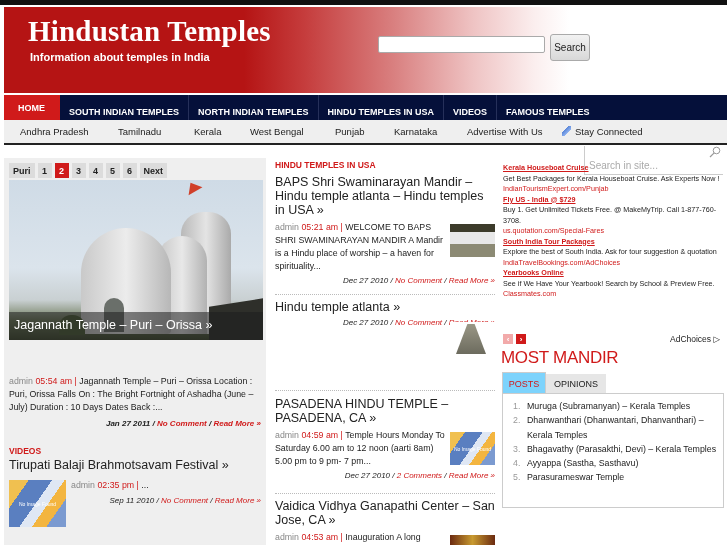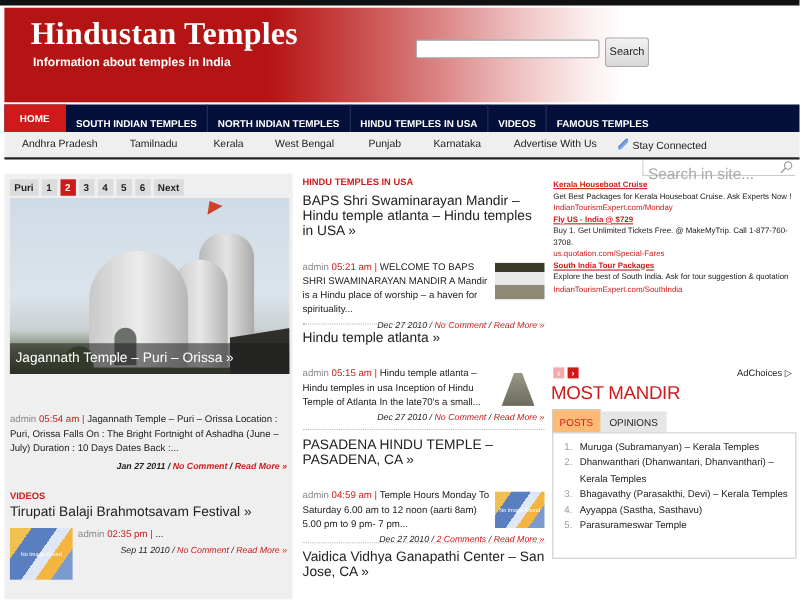--- a/index.html
+++ b/index.html
@@ -56,45 +56,45 @@
   .video-title { position: absolute; left: 5px; top: 300px; font-size: 12.5px; color: #222; white-space: nowrap; }
   .noimg { background: linear-gradient(125deg, #f0c050 0 22%, #5a7fc0 22% 48%, #dfe7f4 48% 62%, #f3b540 62% 78%, #7b9ad0 78%); color: #fff; font-size: 5px; display: flex; align-items: center; justify-content: center; text-align: center; }
   .video-thumb { position: absolute; left: 5px; top: 322px; width: 57px; height: 47px; }
   .video-meta { position: absolute; left: 67px; top: 321px; font-size: 8.8px; }
   .video-foot { position: absolute; left: 67px; top: 338px; width: 190px; }
 
   
   .mid-col { position: absolute; left: 275px; top: 160px; width: 220px; }
   .post { position: absolute; left: 0; width: 220px; }
   .post-title { font-size: 12.5px; line-height: 14px; color: #222; }
-  .post-body { position: relative; margin-top: 19px; }
+  .post-body { position: relative; margin-top: 4px; }
   .post-body .excerpt { width: 170px; }
   .thumb { position: absolute; right: 0; width: 45px; height: 33px; }
   .thumb-mandir { background: linear-gradient(#3c3b2a 0 25%, #e8e8e8 25% 60%, #8c8a74 60%); }
   .thumb-tower { background: #fff; }
   .thumb-tower::after { content: ""; position: absolute; left: 6px; top: 2px; width: 30px; height: 30px; background: linear-gradient(#9a9786,#6c6b5e); clip-path: polygon(38% 0, 62% 0, 100% 100%, 0 100%); }
   .thumb-deity { background: linear-gradient(90deg,#6b2a10,#c89a30,#6b2a10); }
   .post-foot { margin-top: 3px; }
   .sep { position: absolute; left: 0; width: 220px; border-top: 1px dotted #bbb; }
 
   
   .right-col { position: absolute; left: 500px; top: 145px; width: 227px; }
-  .site-search { position: absolute; left: 84px; top: 1px; width: 139px; height: 14px; border-left: 1px solid #ccc; border-bottom: 1px solid #ccc; color: #aaa; font-size: 14px; padding: 4px 4px; }
+  .site-search { position: absolute; left: 84px; top: 1px; width: 139px; height: 26px; border-left: 1px solid #ccc; border-bottom: 1px solid #ccc; color: #aaa; font-size: 10px; padding: 14px 4px; }
   .mag-icon { position: absolute; right: 2px; top: 0; width: 12px; height: 12px; }
   .ads { position: absolute; left: 3px; top: 18px; width: 222px; font-size: 7.2px; line-height: 10.5px; }
   .ad-title { color: #d01a1a; font-weight: bold; text-decoration: underline; }
   .ad-desc { color: #222; }
   .ad-url { color: #d01a1a; }
   .ad-nav { position: absolute; left: 3px; top: 189px; display: flex; gap: 3px; }
   .ad-nav .btn { width: 10px; height: 10px; color: #fff; font-size: 8px; font-weight: bold; display: flex; align-items: center; justify-content: center; }
   .adchoices { position: absolute; right: 7px; top: 189px; font-size: 8.5px; color: #222; }
   .most-recent { position: absolute; left: 1px; top: 203px; font-size: 17px; color: #d01a1a; letter-spacing: -0.3px; }
   .tabs { position: absolute; left: 2px; top: 227px; width: 222px; height: 22px; }
   .tab { position: absolute; top: 0; height: 22px; font-size: 9px; display: flex; align-items: center; justify-content: center; }
-  .tab.active { left: 0; width: 44px; background: #fdba74; color: #d01a1a; border: 1px solid #ccc; border-bottom: none; }
+  .tab.active { left: 0; width: 44px; background: #7dd3fc; color: #d01a1a; border: 1px solid #ccc; border-bottom: none; }
   .tab.inactive { left: 44px; width: 60px; background: #e6e6e6; color: #222; top: 2px; height: 20px; }
   .recent-box { position: absolute; left: 2px; top: 248px; width: 222px; height: 115px; border: 1px solid #ccc; border-top: 1px solid #ccc; background: #fff; padding: 5px 6px 0 10px; }
   .recent-box ol { list-style: none; }
   .recent-box li { display: flex; font-size: 8.8px; line-height: 14.3px; color: #222; }
   .recent-box li .num { color: #999; width: 14px; flex: none; }
 </style>
 </head>
 <body>
 
 <div class="topbar"></div>
@@ -192,25 +192,20 @@
       <span>Dec 27 2010</span> /
       <a class="red">No Comment</a> /
       <a class="red">Read More »</a>
     </div>
   </div>
   <div class="sep" style="top:134px"></div>
 
   <div class="post" style="top:140px">
     <a class="post-title" style="display:block">Hindu temple atlanta »</a>
     <div class="post-body">
-      <div class="excerpt">
-        <span class="meta-admin">admin</span>
-        <span class="meta-time">05:15 am |</span>
-        <span>Hindu temple atlanta – Hindu temples in usa Inception of Hindu Temple of Atlanta In the late70's a small...</span>
-      </div>
       <div class="thumb thumb-tower" style="top:4px"></div>
     </div>
     <div class="post-foot postfoot">
       <span>Dec 27 2010</span> /
       <a class="red">No Comment</a> /
       <a class="red">Read More »</a>
     </div>
   </div>
   <div class="sep" style="top:230px"></div>
 
@@ -253,31 +248,36 @@
     <svg class="mag-icon" viewBox="0 0 12 12">
         <circle cx="7.5" cy="4.5" r="3.3" fill="none" stroke="#999" stroke-width="1"></circle>
         <line x1="5.2" y1="6.8" x2="1" y2="11" stroke="#999" stroke-width="1.2"></line>
       </svg>
   </div>
 
   <div class="ads">
     <div>
       <a class="ad-title">Kerala Houseboat Cruise</a>
       <div class="ad-desc">Get Best Packages for Kerala Houseboat Cruise. Ask Experts Now !</div>
-      <a class="ad-url">IndianTourismExpert.com/Monday</a>
+      <a class="ad-url">IndianTourismExpert.com/Punjab</a>
     </div>
     <div>
       <a class="ad-title">Fly US - India @ $729</a>
       <div class="ad-desc">Buy 1. Get Unlimited Tickets Free. @ MakeMyTrip. Call 1-877-760-3708.</div>
       <a class="ad-url">us.quotation.com/Special-Fares</a>
     </div>
     <div>
       <a class="ad-title">South India Tour Packages</a>
       <div class="ad-desc">Explore the best of South India. Ask for tour suggestion &amp; quotation</div>
-      <a class="ad-url">IndianTourismExpert.com/SouthIndia</a>
+      <a class="ad-url">IndiaTravelBookings.com/AdChoices</a>
+    </div>
+    <div>
+      <a class="ad-title">Yearbooks Online</a>
+      <div class="ad-desc">See if We Have Your Yearbook! Search by School &amp; Preview Free.</div>
+      <a class="ad-url">Classmates.com</a>
     </div>
   </div>
 
   <div class="ad-nav">
     <div class="btn" style="background:#f2aaaa">‹</div>
     <div class="btn" style="background:#d01a1a">›</div>
   </div>
   <a class="adchoices">AdChoices ▷</a>
 
   <div class="most-recent">MOST MANDIR</div>

